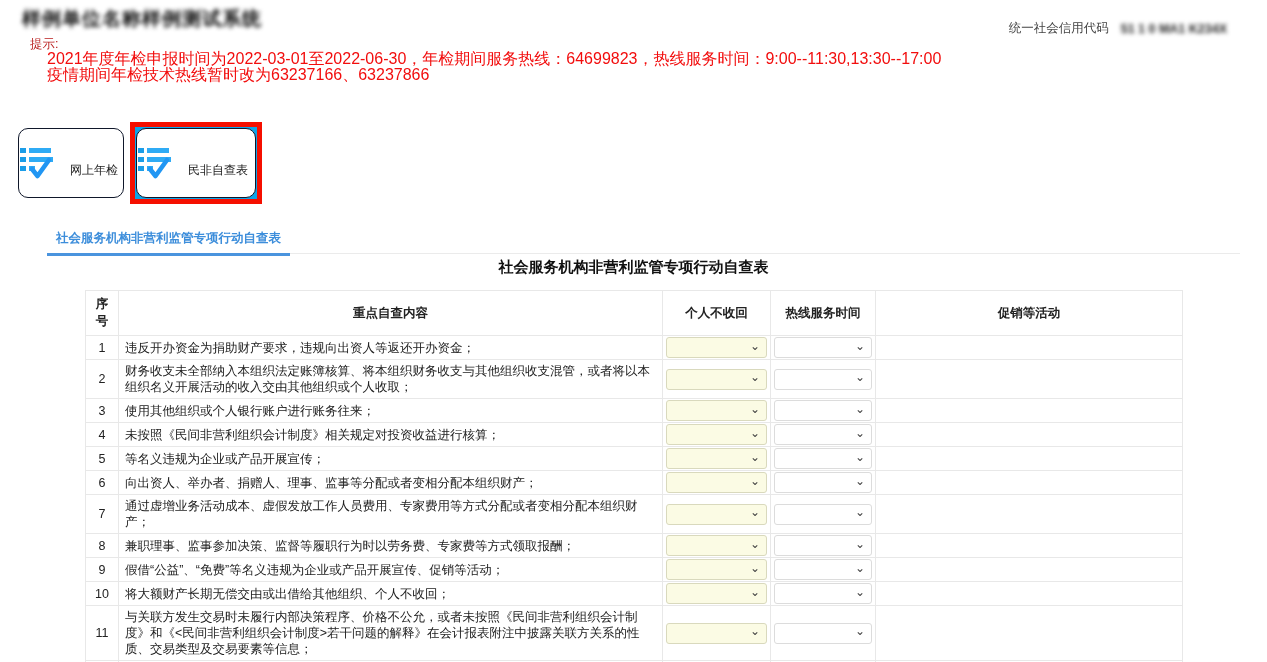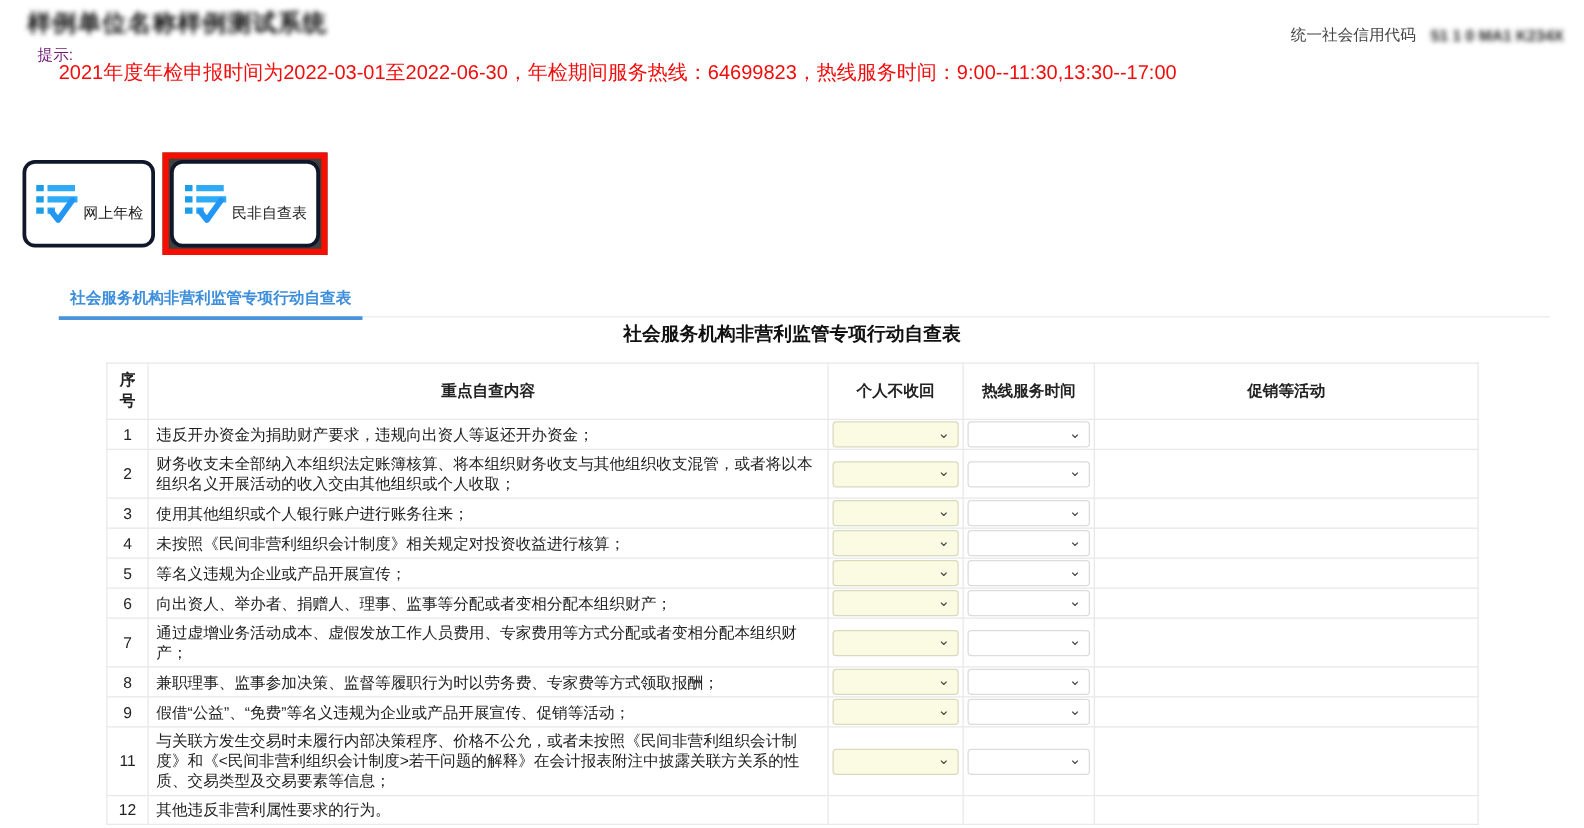--- a/index.html
+++ b/index.html
@@ -3,35 +3,35 @@
 <meta charset="utf-8">
 <style>
   * { margin:0; padding:0; box-sizing:border-box; }
   html,body { width:1267px; height:662px; background:#ffffff; overflow:hidden;
               font-family:"Liberation Sans","DejaVu Sans",sans-serif; }
   .page { position:relative; width:1267px; height:662px; background:#fff; }
 
   
   .logo { position:absolute; left:22px; top:6px; font-size:19px; font-weight:bold;
           color:#1c1c1c; letter-spacing:1px; filter:blur(2.3px) contrast(1.15); user-select:none; }
-  .credit { position:absolute; right:16px; top:20px; font-size:12.5px; color:#444;
+  .credit { position:absolute; right:40px; top:20px; font-size:12.5px; color:#444;
             display:flex; align-items:center; gap:12px; }
   .credit .val { font-weight:bold; color:#222; filter:blur(2.1px); user-select:none; }
 
   
-  .notice-title { position:absolute; left:30px; top:36px; font-size:12.5px; color:#701a75; }
+  .notice-title { position:absolute; left:30px; top:36px; font-size:12.5px; color:#b91c1c; }
   .notice-lines { position:absolute; left:47px; top:51px; font-size:16px; color:#f20d0d;
                   line-height:15.5px; }
 
   
   .cards { position:absolute; left:18px; top:122px; display:flex; align-items:center; gap:6px; }
-  .card { width:106px; height:70px; background:#fff; border:3px solid #0f172a; border-radius:10px;
-          display:flex; align-items:center; justify-content:center; gap:3px; cursor:pointer; }
+  .card { width:106px; height:70px; background:#fff; border:1px solid #0f172a; border-radius:10px;
+          display:flex; align-items:center; gap:15px; cursor:pointer; }
   .card .lbl { font-size:12px; color:#222; margin-top:14px; }
-  .card-hl-wrap { border:5px solid #f50f00; padding:1px; background:#404040; }
+  .card-hl-wrap { border:5px solid #f50f00; padding:1px; background:#0ea5e9; }
   .card-hl-wrap .card { width:120px; border-radius:10px; }
   .cl-icon { width:36px; height:34px; flex:0 0 auto; }
 
   
   .tabbar { position:absolute; left:47px; top:226px; width:1193px; height:28px;
             border-bottom:1px solid #ebebeb; }
   .tab { position:absolute; left:0; top:0; height:30px; line-height:25px; padding:0 9px;
          color:#3d8edb; font-size:12.5px; font-weight:bold; border-bottom:3px solid #4a94de;
          cursor:pointer; white-space:nowrap; }
 
@@ -62,20 +62,21 @@
   <div class="logo">样例单位名称样例测试系统</div>
 
   <div class="credit">
     <span>统一社会信用代码</span>
     <span class="val">51 1 0 MA1 K234X</span>
   </div>
 
   <div class="notice-title">提示:</div>
   <div class="notice-lines">
     <div>2021年度年检申报时间为2022-03-01至2022-06-30，年检期间服务热线：64699823，热线服务时间：9:00--11:30,13:30--17:00</div>
+    <div>疫情期间年检技术热线暂时改为63237166、63237866</div>
   </div>
 
   <div class="cards">
     <div class="card">
       <svg class="cl-icon" viewBox="0 0 36 34" xmlns="http://www.w3.org/2000/svg">
         <rect x="1" y="2" width="6" height="5" fill="#1b9de8"></rect>
         <rect x="10" y="2" width="22" height="5" fill="#2fabf5"></rect>
         <rect x="1" y="11" width="6" height="5" fill="#1b9de8"></rect>
         <rect x="10" y="11" width="24" height="5" fill="#2fabf5"></rect>
         <rect x="1" y="20" width="6" height="5" fill="#1b9de8"></rect>
@@ -281,20 +282,37 @@
     <td class="c-sel">
       <div class="sel">
         <span class="chev">⌄</span>
       </div>
     </td>
     <td class="c-remark">
       <input class="remark-input" type="text" value="" style="">
     </td>
   </tr>
 
+  <tr>
+    <td class="c-no">10</td>
+    <td>将大额财产长期无偿交由或出借给其他组织、个人不收回；</td>
+    <td class="c-sel">
+      <div class="sel yellow">
+        <span class="chev">⌄</span>
+      </div>
+    </td>
+    <td class="c-sel">
+      <div class="sel">
+        <span class="chev">⌄</span>
+      </div>
+    </td>
+    <td class="c-remark">
+      <input class="remark-input" type="text" value="" style="">
+    </td>
+  </tr>
 
   <tr>
     <td class="c-no">11</td>
     <td>与关联方发生交易时未履行内部决策程序、价格不公允，或者未按照《民间非营利组织会计制度》和《&lt;民间非营利组织会计制度&gt;若干问题的解释》在会计报表附注中披露关联方关系的性质、交易类型及交易要素等信息；</td>
     <td class="c-sel">
       <div class="sel yellow">
         <span class="chev">⌄</span>
       </div>
     </td>
     <td class="c-sel">

